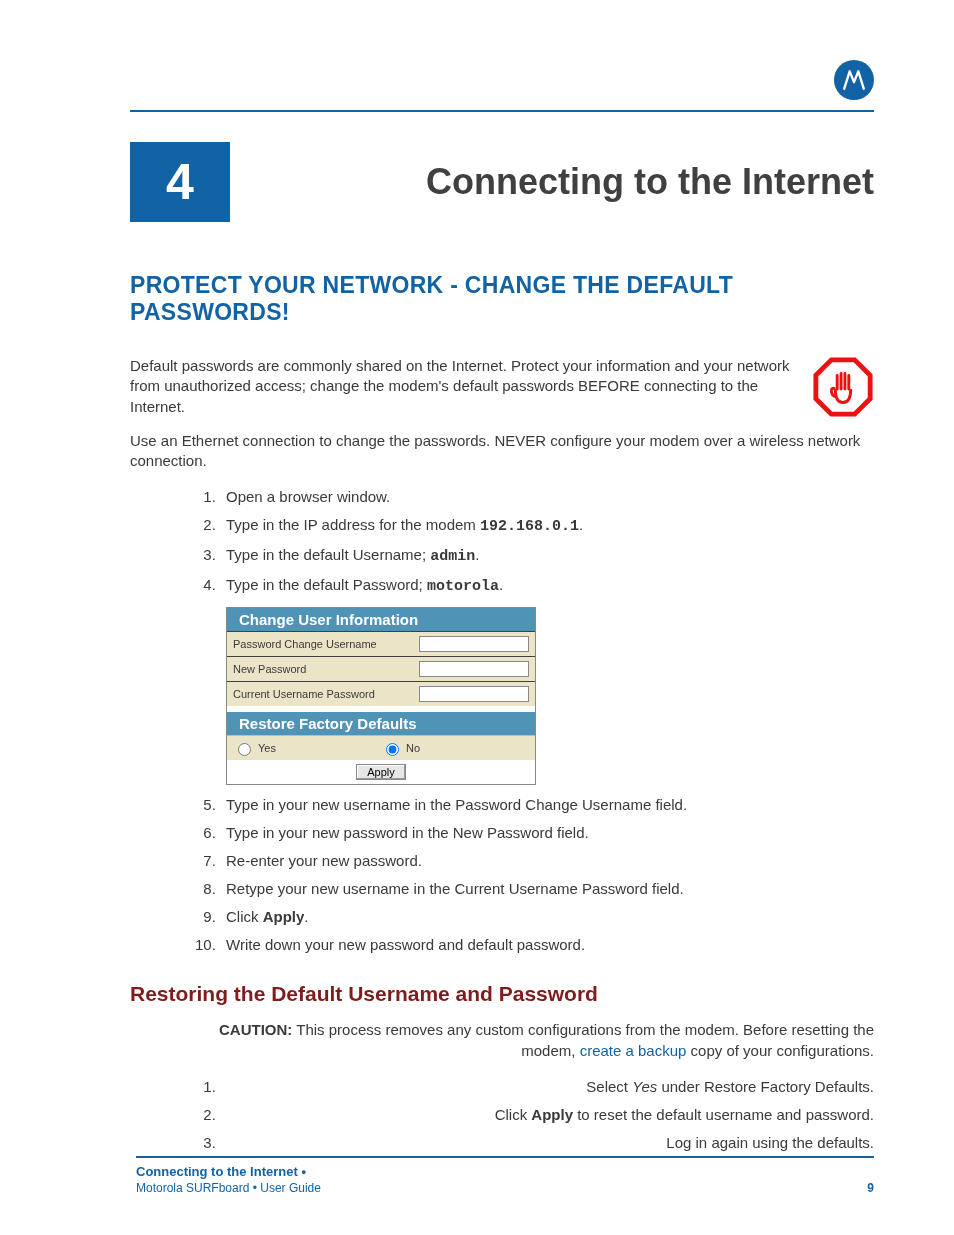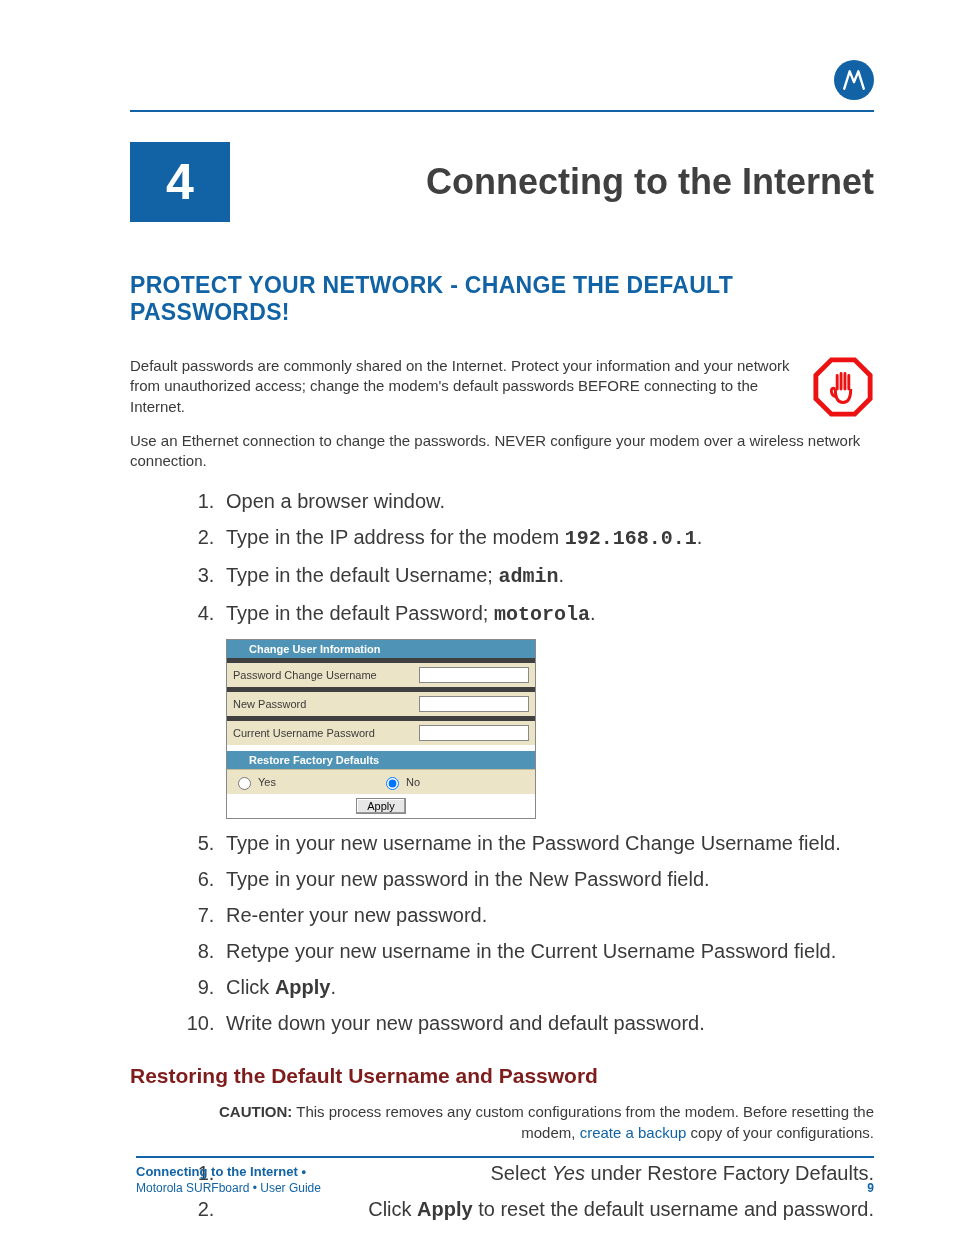--- a/index.html
+++ b/index.html
@@ -68,47 +68,47 @@
     color:#7f1d1d;
     font-family:"Arial Narrow", Arial, sans-serif;
     font-weight:bold;
     font-size:21px;
     margin: 25px 0 14px 0;
   }
   .body-row { display:flex; gap:20px; }
   .body-row .text { flex:1; font-size:15px; line-height:1.35; }
   .para { font-size:15px; line-height:1.35; margin:0 0 14px 0; }
   .stop-sign { flex: 0 0 62px; }
-  ol.steps { font-size:20px; line-height:1.6; padding-left: 90px; margin:6px 0 0 0;}
+  ol.steps { font-size:15px; line-height:1.6; padding-left: 90px; margin:6px 0 0 0;}
   ol.steps li { padding-left:6px; margin-bottom:4px; }
   .mono { font-family: "Courier New", monospace; font-weight:bold; }
   .bold { font-weight:bold; }
   .ital { font-style:italic; }
   .link { color:#1163a5; }
   
   .modem-ui {
     margin: 8px 0 8px 96px;
     width: 310px;
     border:1px solid #888;
     background:#fff;
     font-family: Verdana, Tahoma, sans-serif;
     font-size:11px;
   }
   .modem-header {
     background:#4f93b7;
     color:#fff;
     font-weight:bold;
-    padding:3px 22px;
-    font-size:11px;
+    padding:3px 12px;
+    font-size:15px;
   }
   .modem-row {
     display:flex;
     align-items:center;
     background:#ece4c7;
-    border-top:5px solid #404040;
+    border-top:1px solid #404040;
     padding:4px 6px;
     gap:6px;
   }
   .modem-row label { flex:1; }
   .modem-row input[type=text] {
     width:110px;
     height:16px;
     border:1px solid #888;
     background:#fff;
   }

